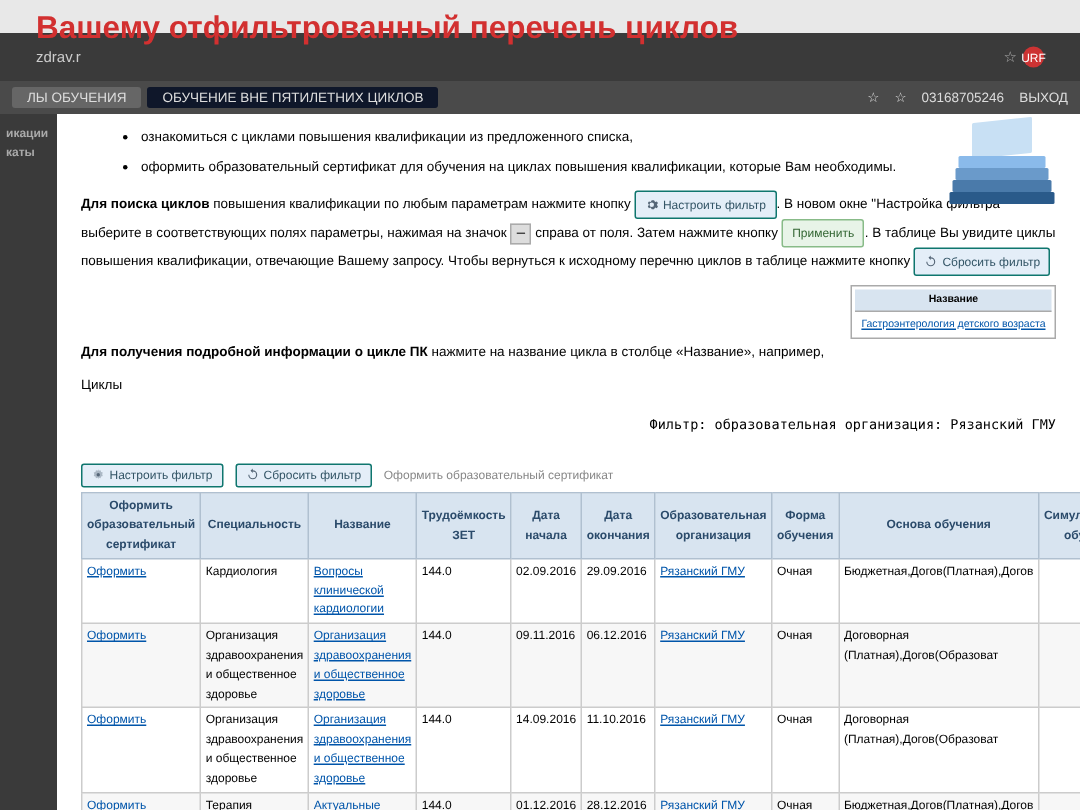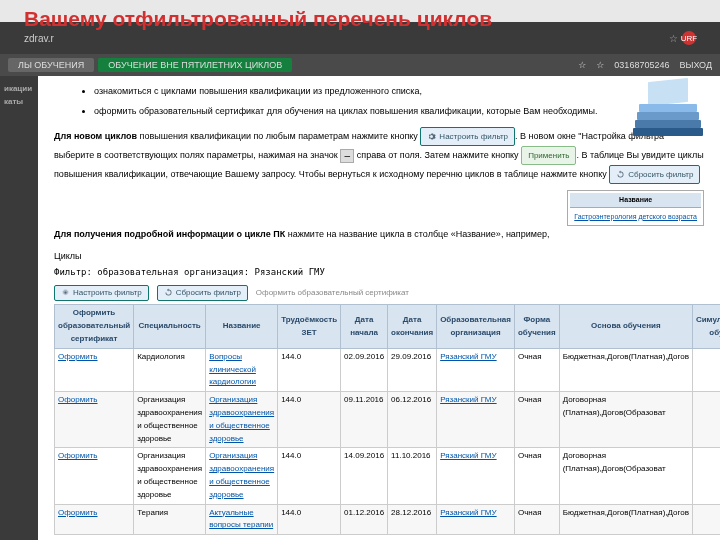--- a/index.html
+++ b/index.html
@@ -7,21 +7,21 @@
   
   .slide-title { position: absolute; top: 6px; left: 24px; z-index: 100; font-size: 21px; font-weight: bold; color: #d23030; line-height: 1.2; max-width: 500px; }
   
   .browser-chrome { background: #3a3a3a; height: 32px; margin-top: 22px; display: flex; align-items: center; gap: 4px; padding: 0 24px; }
   .browser-chrome .url { color: #ccc; font-size: 10px; }
   .star-icon { color: #aaa; margin-left: auto; }
   .badge { background: #c33; color: #fff; border-radius: 50%; width: 14px; height: 14px; font-size: 8px; display: inline-flex; align-items: center; justify-content: center; }
   
   .topbar { background: #4a4a4a; height: 22px; display: flex; align-items: center; padding: 0 8px; color: #ddd; font-size: 9px; }
   .topbar-tab { background: #666; padding: 2px 10px; margin-right: 4px; border-radius: 2px; }
-  .topbar-tab.active { background: #15803d; }
+  .topbar-tab.active { background: #0f172a; }
   .topbar .right { margin-left: auto; display: flex; gap: 10px; align-items: center; }
   
   .layout { display: flex; height: calc(540px - 76px); }
   .sidebar { width: 38px; background: #3a3a3a; color: #aaa; font-size: 8px; padding-top: 6px; font-weight: bold; }
   .sidebar-item { padding: 2px 4px; }
   
   .main { flex: 1; background: #fff; overflow: hidden; position: relative; }
   
   .panel-header { background: #4a6a9a; color: #fff; padding: 3px 8px; font-size: 9px; }
   
@@ -42,21 +42,21 @@
   .chip { display: inline-flex; align-items: center; gap: 3px; background: #eef; border: 1px solid #0f766e; padding: 1px 6px; border-radius: 2px; font-size: 8px; color: #356; vertical-align: middle; }
   .chip.green { background: #e8f4e8; border-color: #8b8; color: #363; }
   .chip.blue { background: #e4eef8; }
   .minus-btn { display: inline-flex; width: 14px; height: 14px; background: #ddd; border: 1px solid #aaa; align-items: center; justify-content: center; font-size: 10px; vertical-align: middle; }
   
   .mini-table { float: right; border: 1px solid #aaa; font-size: 7px; margin-left: 8px; }
   .mini-table th { background: #d8e4f0; padding: 1px 4px; border-bottom: 1px solid #aaa; }
   .mini-table td { padding: 1px 4px; color: #0055aa; text-decoration: underline; }
   
   .cycles-label { font-size: 9px; margin-top: 4px; }
-  .filter-row { font-family: monospace; font-size: 9px; margin: 2px 0; }
+  .filter-row { font-family: monospace; font-size: 9px; margin: 14px 0; text-align: right; }
   .toolbar { display: flex; gap: 8px; align-items: center; padding: 3px 0; font-size: 8px; }
   .toolbar .chip { cursor: pointer; }
   .gray-link { color: #888; }
   
   table.grid { width: 100%; border-collapse: collapse; font-size: 8px; }
   table.grid th { background: #d8e4f0; border: 1px solid #b0c0d0; padding: 2px 3px; color: #2a4a6a; font-weight: bold; }
   table.grid td { border: 1px solid #ccc; padding: 2px 3px; vertical-align: top; }
   table.grid tr:nth-child(even) td { background: #f7f7f7; }
   .link { color: #0055aa; text-decoration: underline; cursor: pointer; }
   .check { color: #2a8a2a; font-weight: bold; text-align: center; }
@@ -101,21 +101,21 @@
           <div class="book b2"></div>
           <div class="book b1"></div>
       </div>
 
       <ul>
         <li>ознакомиться с циклами повышения квалификации из предложенного списка,</li>
         <li>оформить образовательный сертификат для обучения на циклах повышения квалификации, которые Вам необходимы.</li>
       </ul>
 
       <div class="instruction">
-        <b>Для новом циклов</b><span> повышения квалификации по любым параметрам нажмите кнопку </span>
+        <b>Для поиска циклов</b><span> повышения квалификации по любым параметрам нажмите кнопку </span>
         <span class="chip blue">
           <svg class="gear-svg" viewBox="0 0 24 24">
               <path fill="#567" d="M12 8a4 4 0 100 8 4 4 0 000-8zm9 4l2 3-2 3-3-1-2 3h-4l-2-3-3 1-2-3 2-3-2-3 2-3 3 1 2-3h4l2 3 3-1 2 3-2 3z"></path>
             </svg>
           <span>Настроить фильтр</span>
         </span><span>. В новом окне "Настройка фильтра" выберите в соответствующих полях параметры, нажимая на значок </span>
         <span class="minus-btn">–</span><span> справа от поля. Затем нажмите кнопку </span>
         <span class="chip green">Применить</span><span>. В таблице Вы увидите циклы повышения квалификации, отвечающие Вашему запросу. Чтобы вернуться к исходному перечню циклов в таблице нажмите кнопку </span>
         <span class="chip blue">
           <svg class="gear-svg" viewBox="0 0 24 24">

